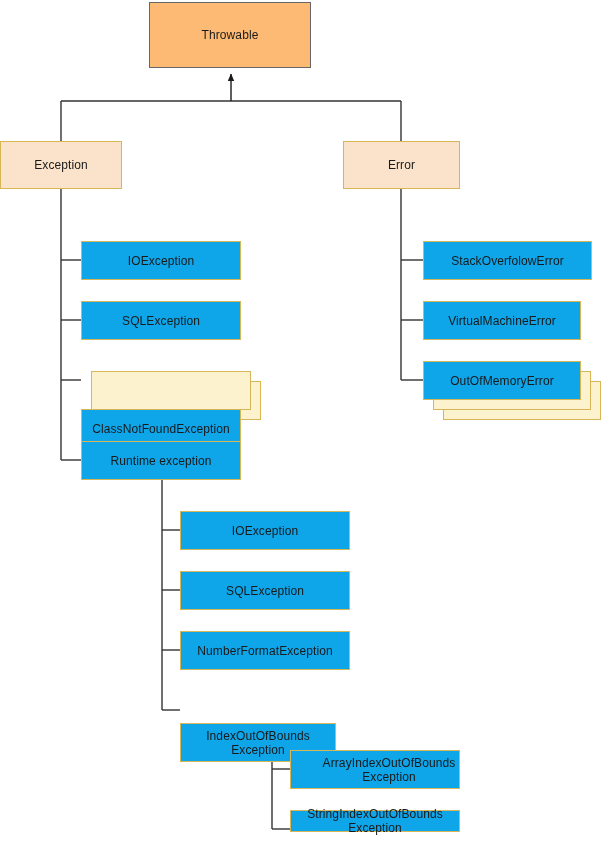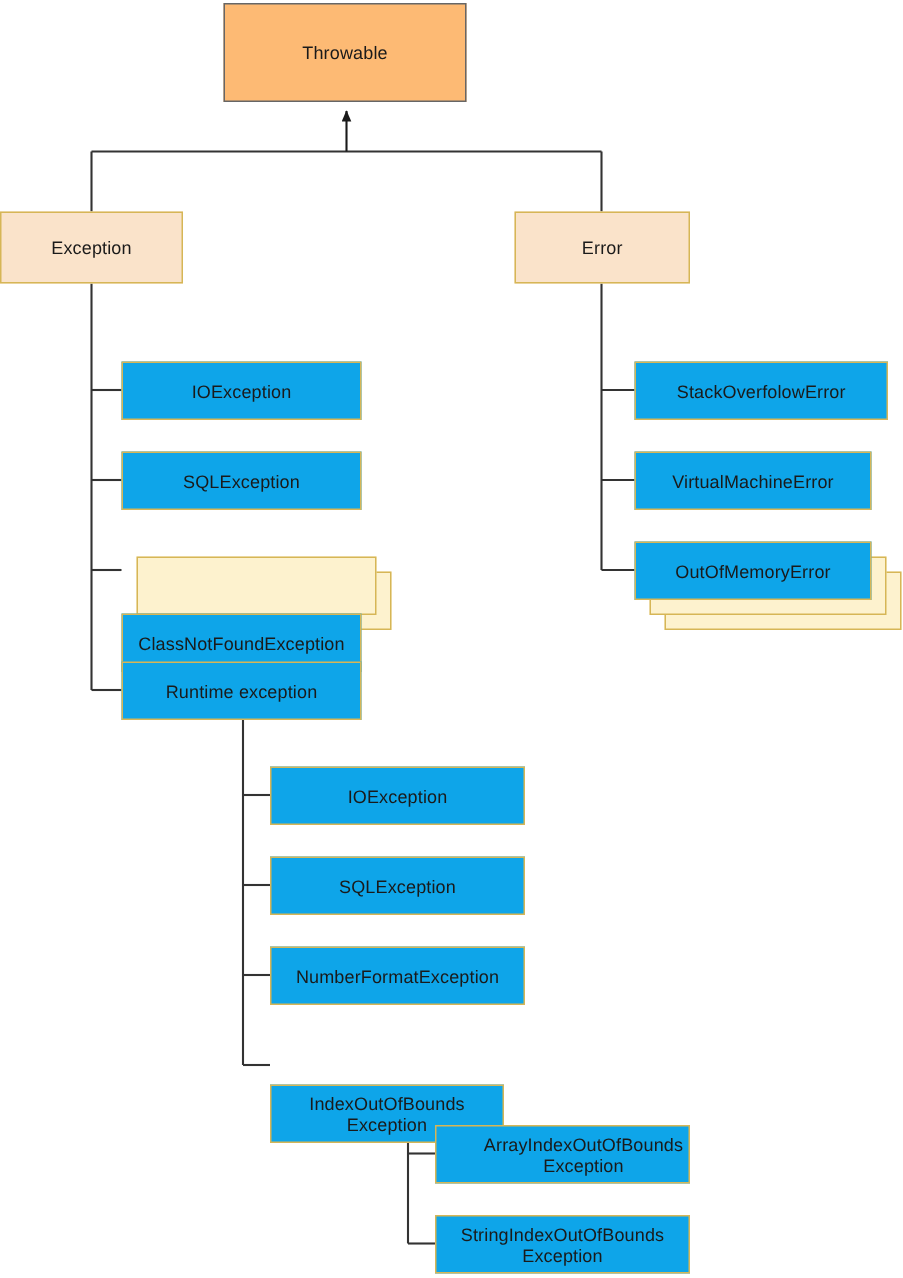--- a/index.html
+++ b/index.html
@@ -143,16 +143,16 @@
   <div class="node leaf" style="left:180px; top:571px; width:170px; height:39px;">SQLException</div>
 
   <div class="node leaf" style="left:180px; top:631px; width:170px; height:39px;">NumberFormatException</div>
 
   <div class="node leaf" style="left:180px; top:691px; width:156px; height:39px;margin-top:32px;">IndexOutOfBounds
 Exception</div>
 
   <div class="node leaf" style="left:290px; top:750px; width:170px; height:39px;padding-left:28px;">ArrayIndexOutOfBounds
 Exception</div>
 
-  <div class="node leaf" style="left:290px; top:810px; width:170px; height:39px;">StringIndexOutOfBounds
+  <div class="node leaf" style="left:290px; top:810px; width:170px; height:22px;">StringIndexOutOfBounds
 Exception</div>
 
 </div>
 
 </body></html>

